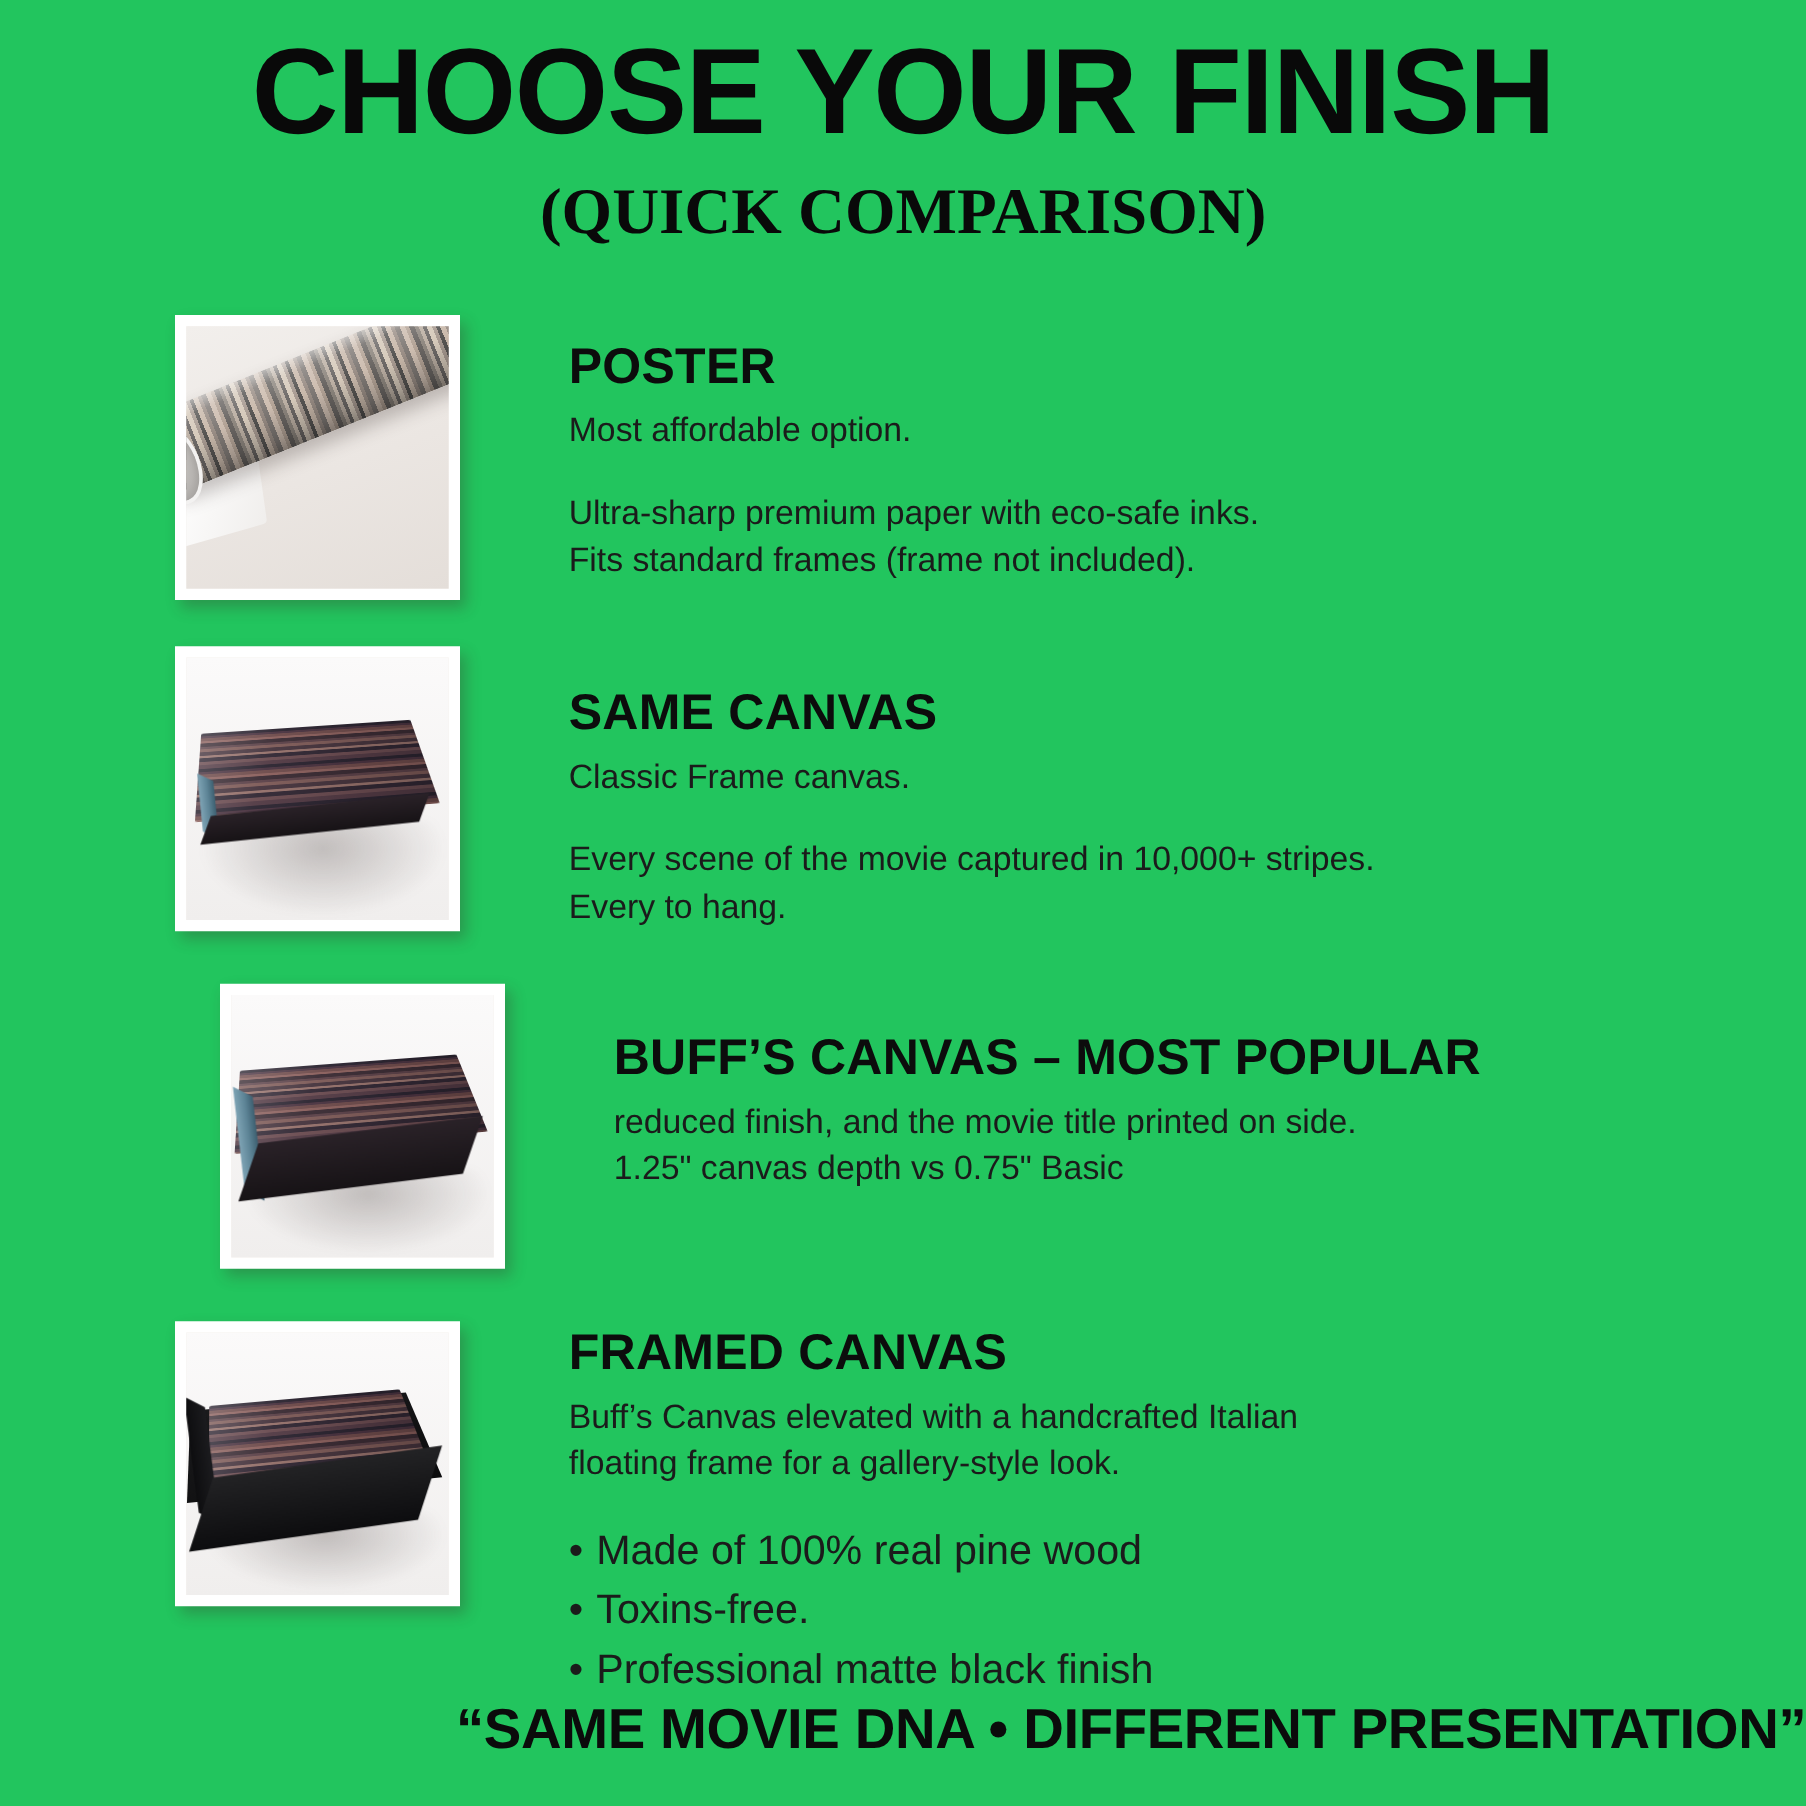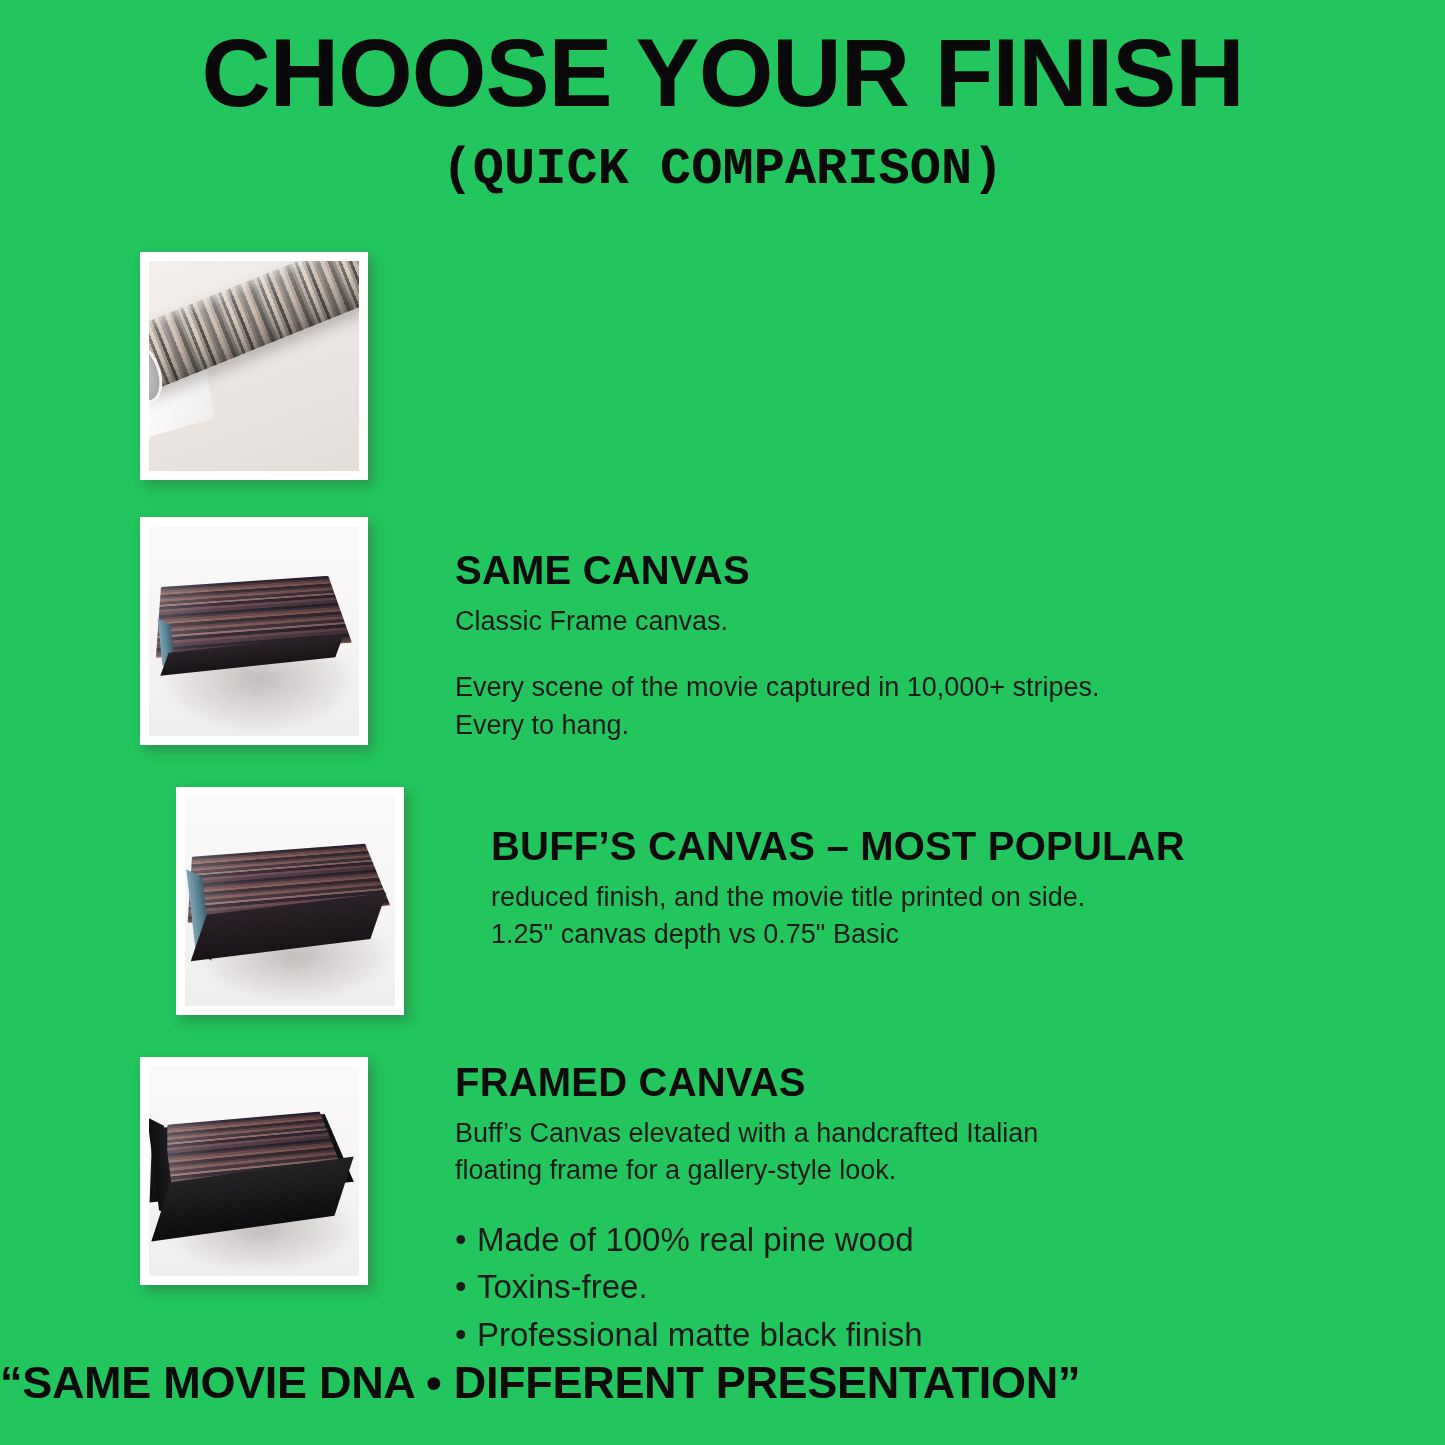--- a/index.html
+++ b/index.html
@@ -34,21 +34,21 @@
     font-family: "Liberation Sans", sans-serif;
     font-weight: bold;
     font-size: 97px;
     letter-spacing: -1px;
     line-height: 1.02;
     color: #090909;
     margin: 0;
     transform: scaleX(0.99);
   }
   .subtitle {
-    font-family: Liberation Mono, monospace;
+    font-family: Liberation Serif, serif;
     font-weight: bold;
     font-size: 52px;
     letter-spacing: 0px;
     line-height: 1.1;
     color: #090909;
     margin: 18px 0 0 0;
   }
 
   
   .row {
@@ -297,21 +297,21 @@
     left: 0;
     top: 0;
   }
 
   
   .footer {
     position: absolute;
     bottom: 36px;
     left: 0;
     width: 1445px;
-    text-align: left;
+    text-align: right;
   }
   .footer-text {
     font-family: "Liberation Sans", sans-serif;
     font-weight: bold;
     font-size: 45px;
     letter-spacing: -0.3px;
     color: #0b0b0b;
     margin: 0;
   }
 </style>
@@ -325,20 +325,28 @@
     <h2 class="subtitle">(QUICK COMPARISON)</h2>
   </div>
 
   <div class="row row-1">
     <div class="photo-card">
       <div class="photo-inner">
         <div class="roll-bg"></div>
         <div class="roll-flap"></div>
         <div class="roll-tube"></div>
         <div class="roll-end"></div>
+      </div>
+    </div>
+    <div class="text-col">
+      <div class="opt-title">POSTER</div>
+      <p class="opt-lead">Most affordable option.</p>
+      <div class="opt-body">
+        <div>Ultra-sharp premium paper with eco-safe inks.</div>
+        <div>Fits standard frames (frame not included).</div>
       </div>
     </div>
   </div>
 
   <div class="row row-2">
     <div class="photo-card">
       <div class="photo-inner">
         <div class="cv-bg"></div>
         <div class="cv-shadow c2-shadow"></div>
         <div class="cv-face c2-face">

